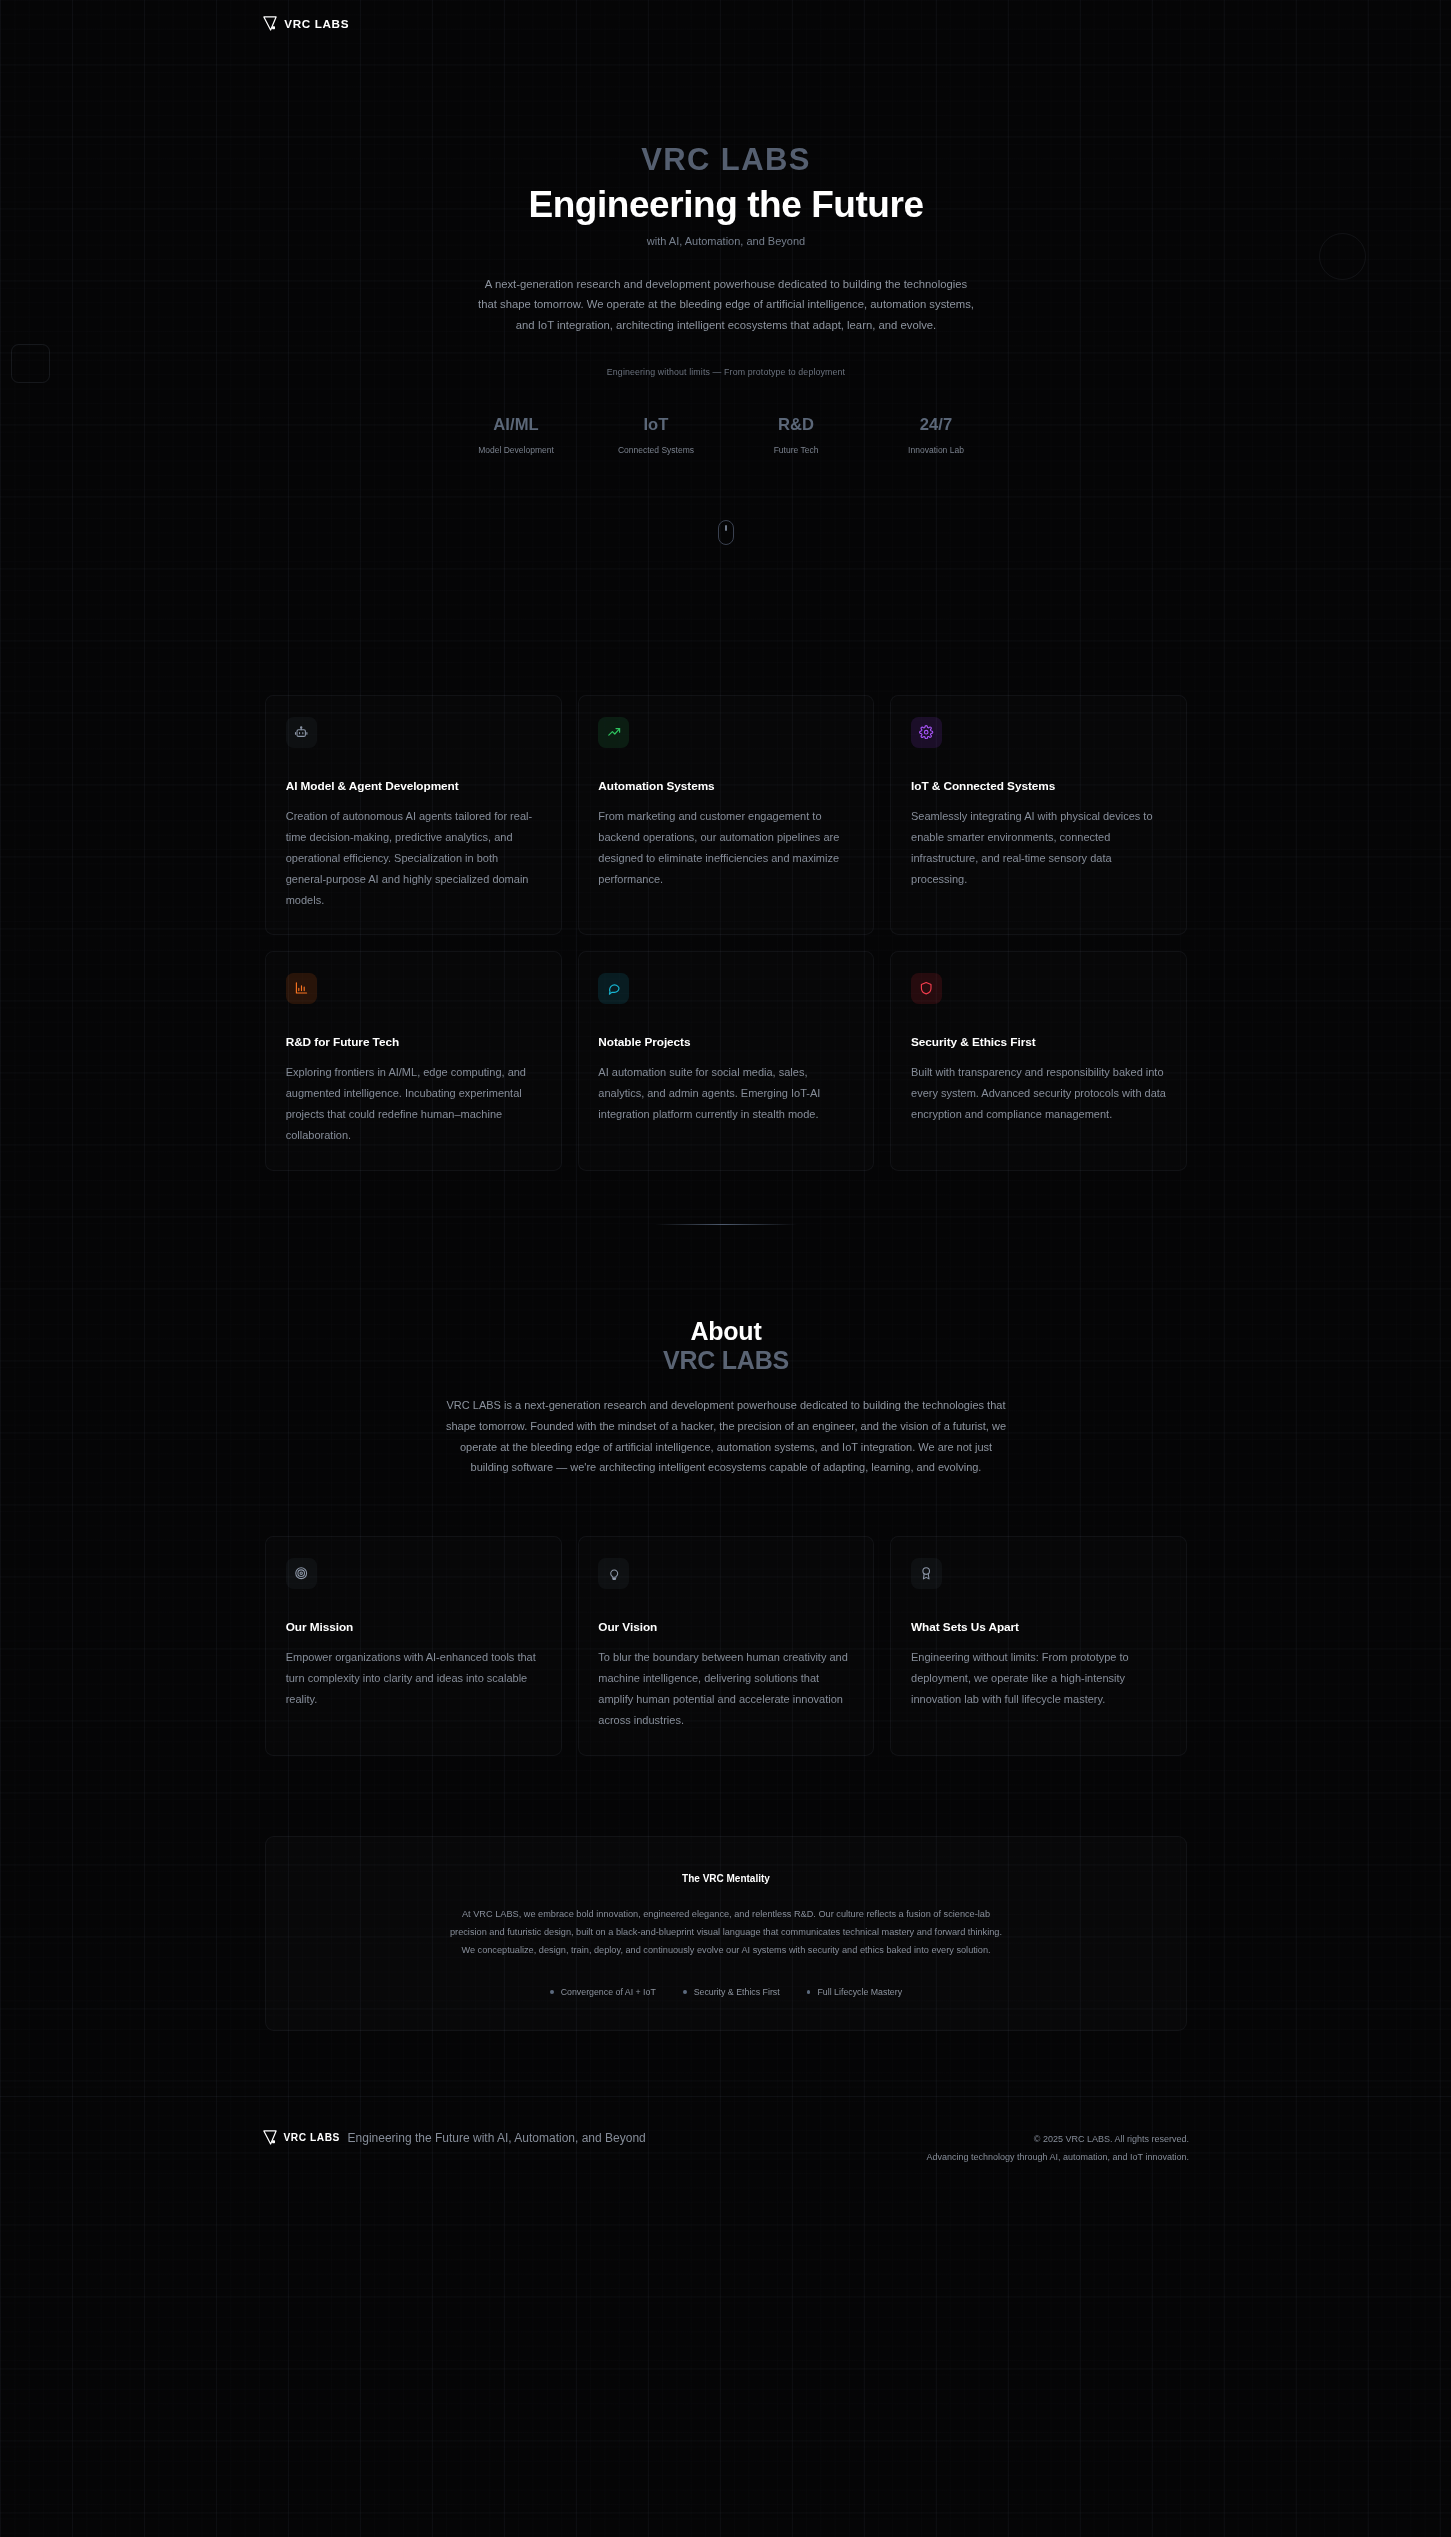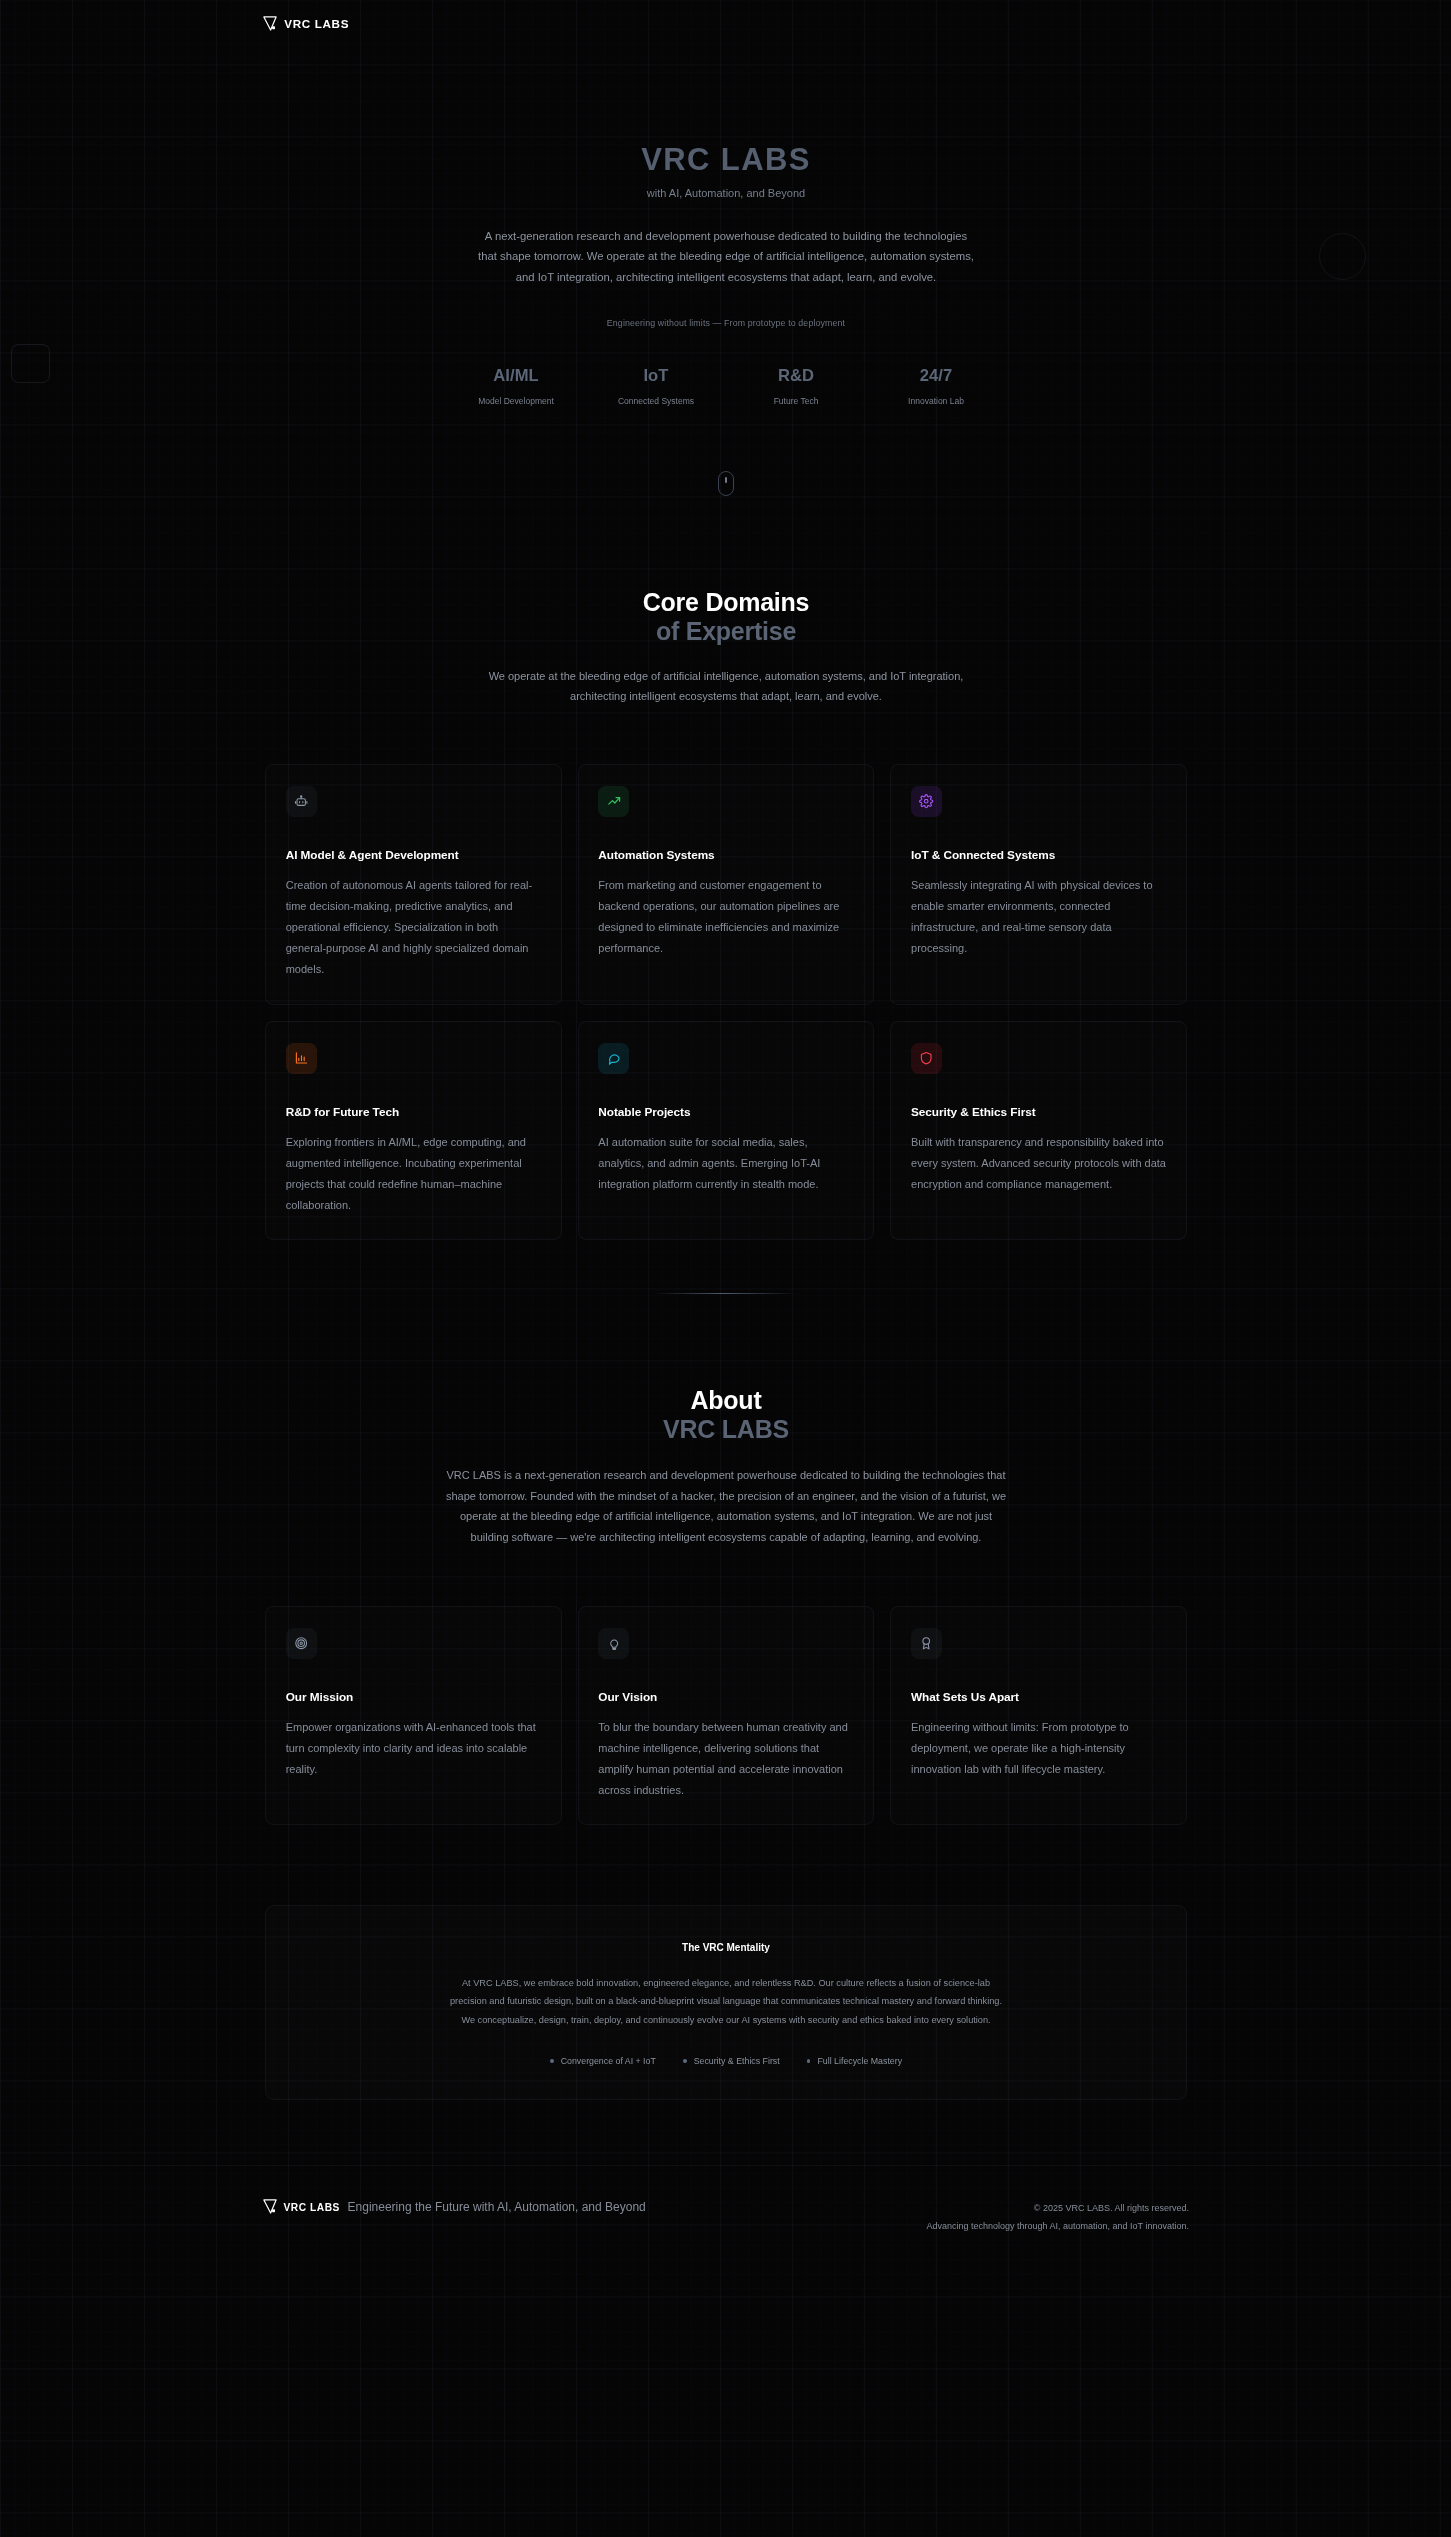--- a/index.html
+++ b/index.html
@@ -211,20 +211,21 @@
       <svg class="brand-mark" viewBox="0 0 20 22">
         <path d="M1.2 1.2 L18.2 1.2 L10.6 19.4 Z" fill="none" stroke="#ffffff" stroke-width="1.7" stroke-linejoin="round"></path>
         <rect x="12.6" y="14.2" width="4.1" height="4.1" rx="1" fill="#ffffff"></rect>
       </svg>
       <span class="brand-name">VRC LABS</span>
     </div>
   </header>
 
   <section class="hero">
     <div class="hero-eyebrow">VRC LABS</div>
+    <h1 class="hero-title">Engineering the Future</h1>
     <div class="hero-sub">with AI, Automation, and Beyond</div>
     <p class="hero-desc">A next-generation research and development powerhouse dedicated to building the technologies that shape tomorrow. We operate at the bleeding edge of artificial intelligence, automation systems, and IoT integration, architecting intelligent ecosystems that adapt, learn, and evolve.</p>
     <div class="hero-tag">Engineering without limits — From prototype to deployment</div>
 
     <div class="stats">
       <div class="stat">
         <div class="stat-value">AI/ML</div>
         <div class="stat-label">Model Development</div>
       </div>
       <div class="stat">
@@ -242,25 +243,20 @@
     </div>
 
     <div class="scroll-wrap">
       <div class="mouse">
           <i></i>
         </div>
     </div>
   </section>
 
   <section class="section">
-    <div class="sec-head">
-      <div class="sec-title">Core Domains</div>
-      <div class="sec-title-alt">of Expertise</div>
-      <p class="sec-desc">We operate at the bleeding edge of artificial intelligence, automation systems, and IoT integration, architecting intelligent ecosystems that adapt, learn, and evolve.</p>
-    </div>
 
     <div class="grid3">
 
       <div class="card">
         <div class="card-icon tint-slate">
           <svg viewBox="0 0 24 24" fill="none" stroke-width="1.8" stroke-linecap="round" stroke-linejoin="round">
             <rect x="5" y="8" width="14" height="11" rx="2.5"></rect>
               <path d="M12 5v3"></path>
               <circle cx="12" cy="4" r="1.1"></circle>
             <path d="M2.5 12.5v3M21.5 12.5v3"></path>

